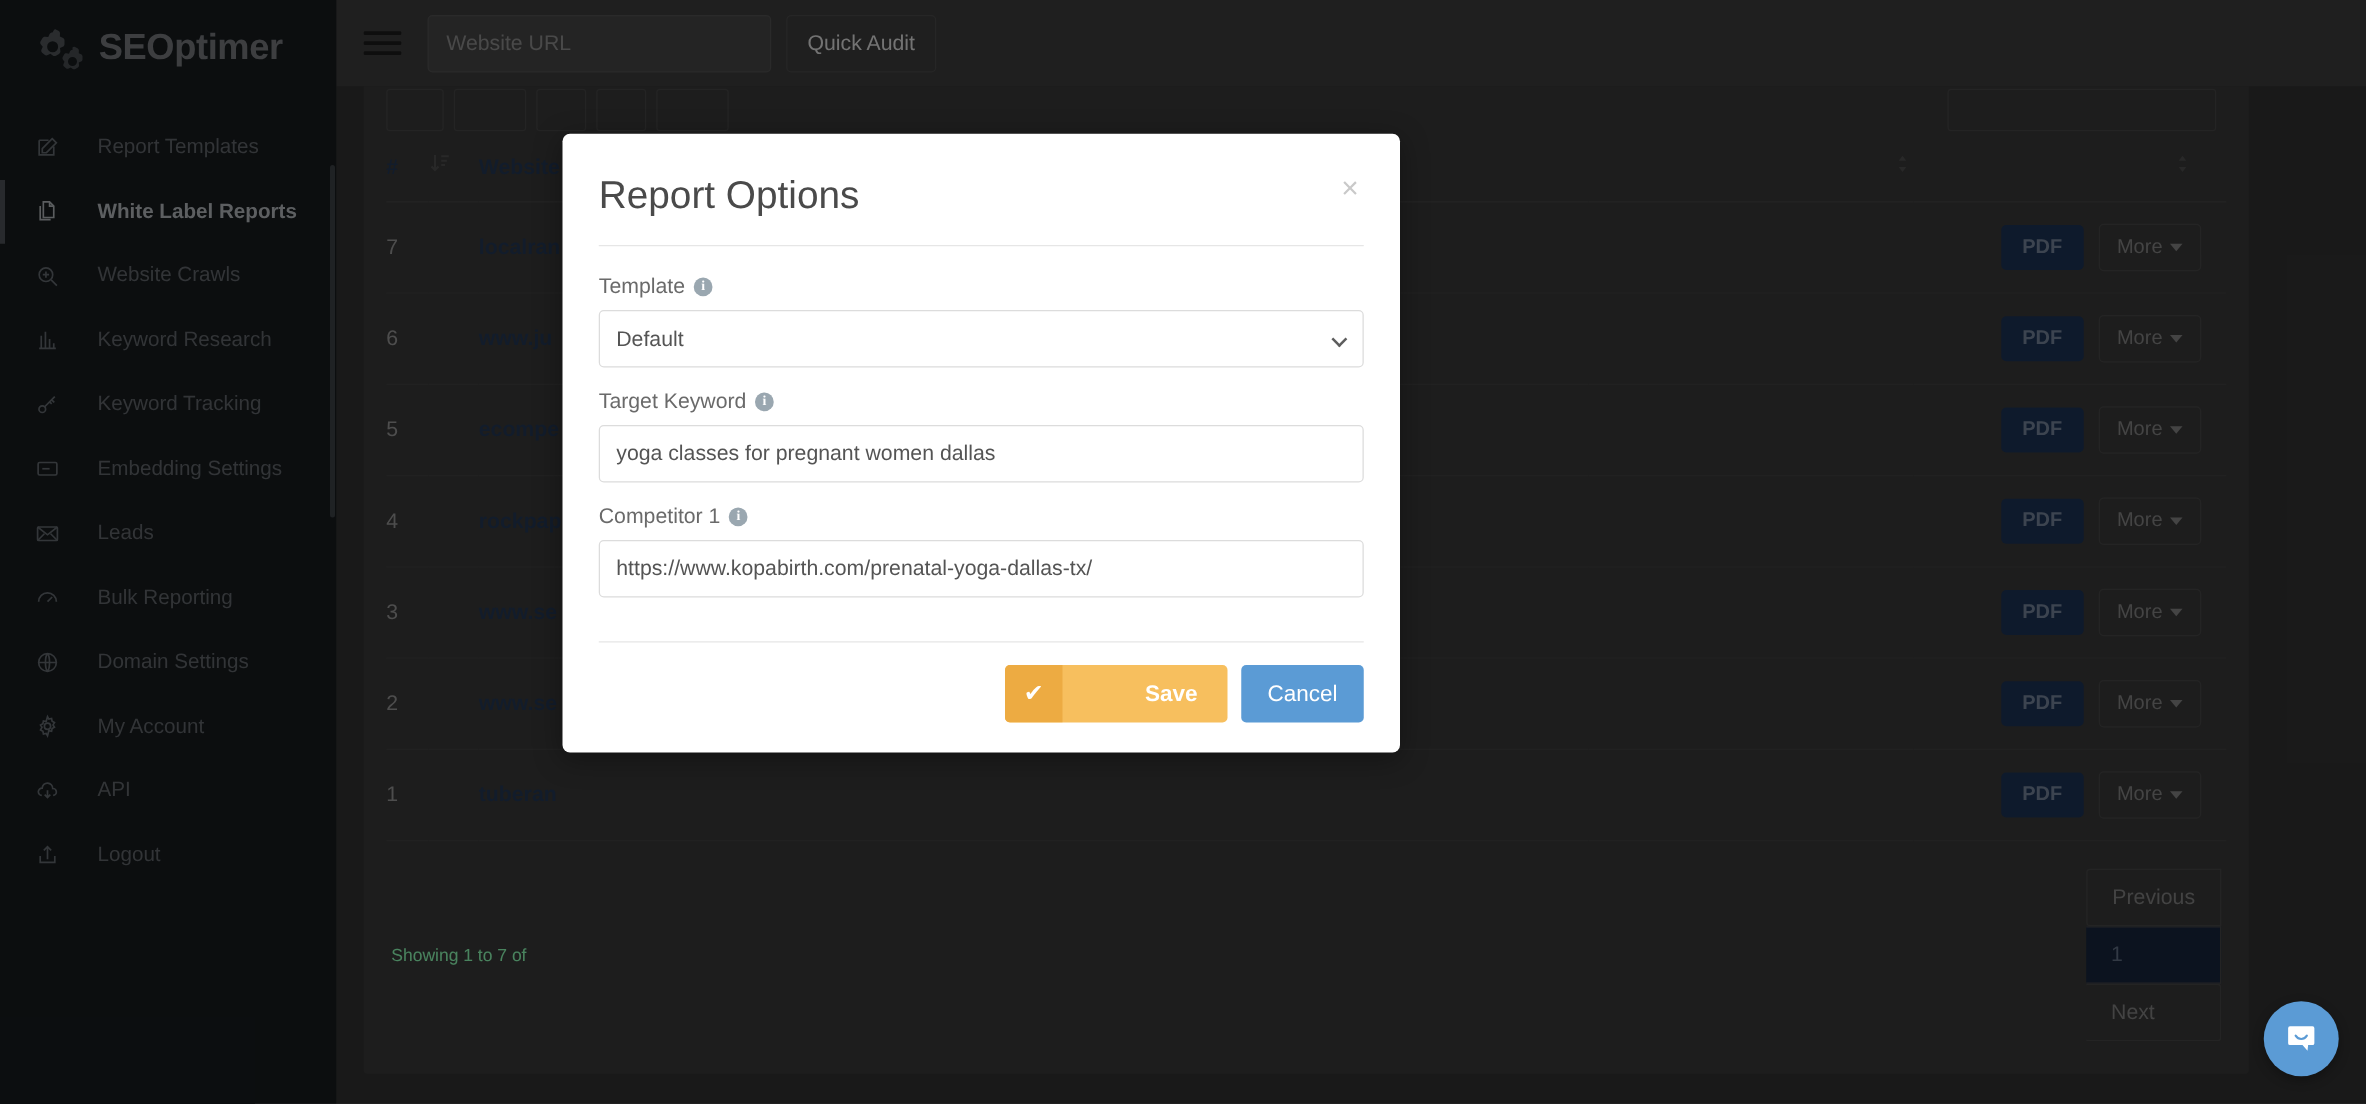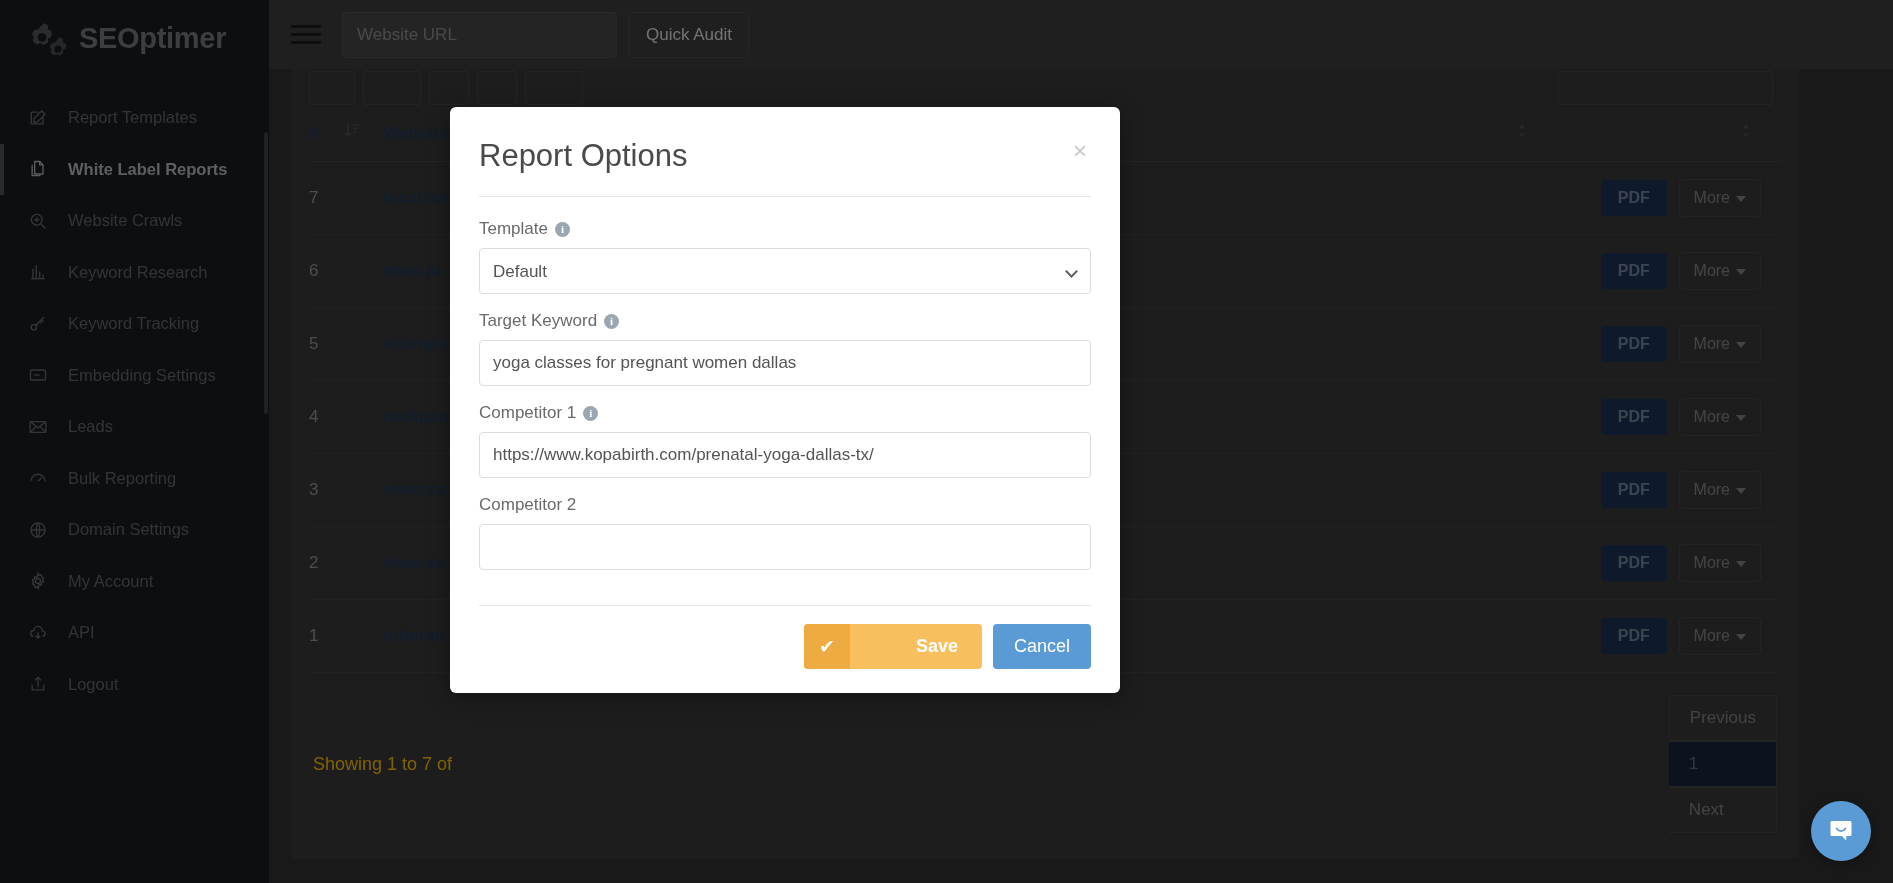--- a/index.html
+++ b/index.html
@@ -27,21 +27,21 @@
   }
   .logo-mark { width: 44px; height: 40px; flex: none; opacity: .62; }
   .logo-text {
     font-size: 29px; font-weight: 700; letter-spacing: -0.3px;
     color: #6f7276;
   }
   .nav { margin-top: 16px; }
   .nav-item {
     display: flex; align-items: center;
     height: 51.5px; padding-left: 27px;
-    gap: 19px; cursor: pointer;
+    gap: 29px; cursor: pointer;
     position: relative;
   }
   .nav-item .ico {
     width: 22px; height: 22px; flex: none;
     display: flex; align-items: center; justify-content: center;
     opacity: .55;
   }
   .nav-item .ico svg { width: 20px; height: 20px; display: block; }
   .nav-label {
     font-size: 16.5px; color: #5c6064; white-space: nowrap;
@@ -150,21 +150,21 @@
   .btn-more .cd {
     display: inline-block; margin-left: 6px;
     width: 0; height: 0; border-left: 5px solid transparent;
     border-right: 5px solid transparent; border-top: 6px solid #7d7d7d;
     vertical-align: middle;
   }
   .table-footer {
     display: flex; align-items: center;
     padding: 22px 4px 26px 4px;
   }
-  .showing-text { font-size: 18px; color: #eab308; }
+  .showing-text { font-size: 14px; color: #86efac; }
   .pagination { margin-left: auto; display: flex; flex-direction: column; }
   .pg {
     font-size: 17px; color: #7b7b7b; padding: 12px 20px;
     border: 1px solid #434343; border-left: none; cursor: pointer;
   }
   .pg:first-child { border-left: 1px solid #434343; border-radius: 3px 0 0 3px; }
   .pg:last-child { border-radius: 0 3px 3px 0; }
   .pg.active { background: #16233a; color: #5b687c; }
 
   
@@ -580,26 +580,20 @@
       </div>
 
       <div class="field">
         <div class="field-label">
           <span>Competitor 1</span>
           <span class="info-ico">i</span>
         </div>
         <input class="ctrl" type="text" value="https://www.kopabirth.com/prenatal-yoga-dallas-tx/" style="">
       </div>
 
-      <div class="field">
-        <div class="field-label">
-          <span>Competitor 2</span>
-        </div>
-        <input class="ctrl" type="text" value="" style="">
-      </div>
     </div>
 
     <div class="modal-foot">
       <button class="btn-save">
         <span class="chk">✔</span>
         <span class="lbl">Save</span>
       </button>
       <button class="btn-cancel">Cancel</button>
     </div>
   </div>

